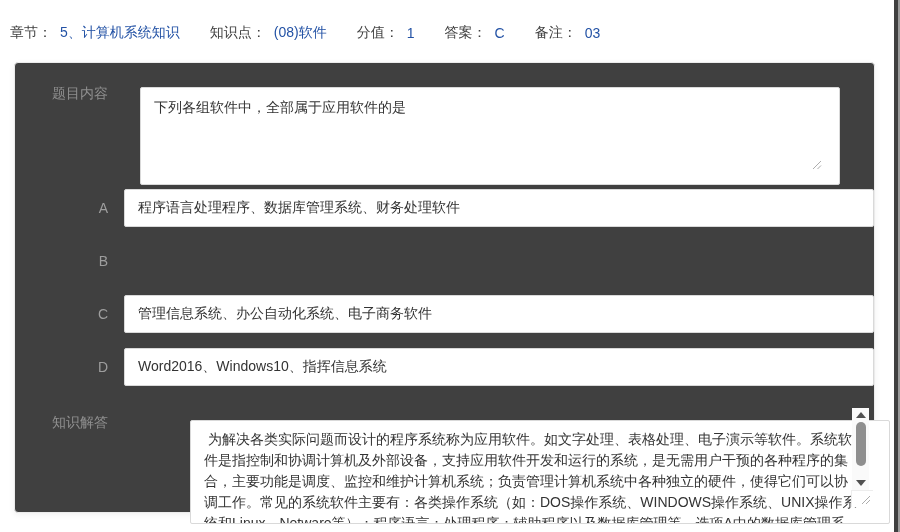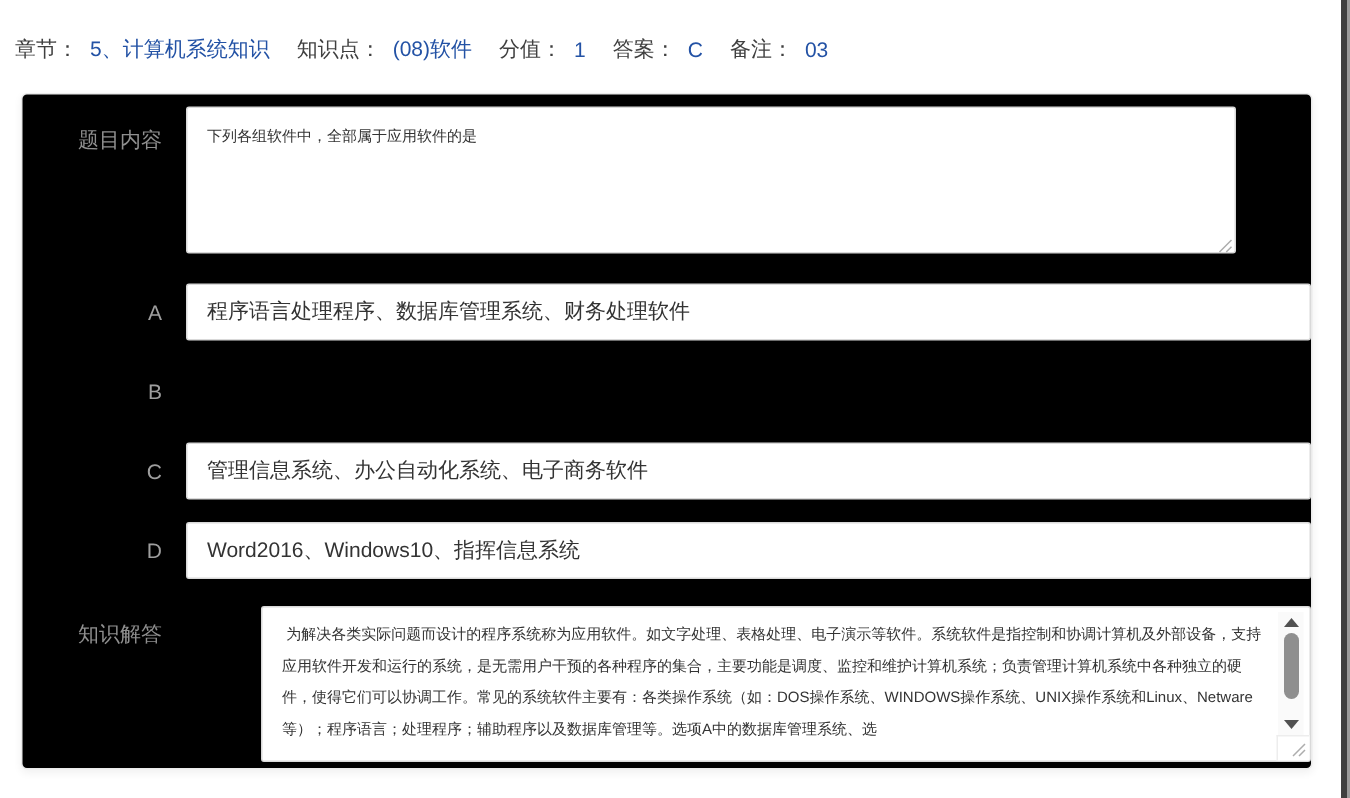--- a/index.html
+++ b/index.html
@@ -4,30 +4,30 @@
 <style>
   html,body{margin:0;padding:0;}
   body{
     width:900px;height:532px;position:relative;overflow:hidden;
     background:#ffffff;
     font-family:"Liberation Sans","DejaVu Sans",sans-serif;
   }
   
   .meta-bar{
     position:absolute;left:10px;top:24px;
-    display:flex;align-items:center;gap:18px;
+    display:flex;align-items:center;gap:30px;
     font-size:14px;white-space:nowrap;
   }
   .meta-item{display:flex;align-items:center;gap:8px;}
   .meta-label{color:#404040;}
   .meta-value{color:#2352a5;}
   
   .card{
     position:absolute;left:14px;top:62px;width:861px;height:451px;
-    box-sizing:border-box;background:#000000;
+    box-sizing:border-box;background:#404040;
     border:1px solid #ebebeb;border-radius:4px;
     box-shadow:0 2px 6px rgba(0,0,0,0.06);
     padding-top:8px;
   }
   .row{display:flex;align-items:flex-start;}
   .row-label{
     width:109px;box-sizing:border-box;flex:none;
     text-align:right;padding-right:16px;
     color:#8f8f8f;font-size:14px;
   }
@@ -35,23 +35,23 @@
   .row.q .row-label{padding-top:14px;}
   .row.k .row-label{padding-top:10px;}
   .row.opt{margin-bottom:15px;}
   .row.opt .row-label{line-height:38px;color:#9e9e9e;}
   
   .ta-wrap{position:relative;width:700px;height:98px;flex:none;}
   .ta-wrap.k{height:104px;}
   textarea.box{
     display:block;width:100%;height:100%;box-sizing:border-box;
     border:1px solid #d9d9d9;border-radius:2px;background:#fff;
-    padding:9px 13px;margin:0;
+    padding:9px 13px;margin:16px;
     font-family:"Liberation Sans","DejaVu Sans",sans-serif;
-    font-size:10px;line-height:21px;color:#333;
+    font-size:14px;line-height:21px;color:#333;
     resize:none;overflow:hidden;outline:none;
   }
   .ta-wrap.k textarea.box{padding:8px 30px 8px 13px;}
   input.box{
     display:block;width:785px;height:38px;box-sizing:border-box;
     border:1px solid #d9d9d9;border-radius:2px;background:#fff;
     padding:0 13px;margin:0;
     font-family:"Liberation Sans","DejaVu Sans",sans-serif;
     font-size:14px;color:#333;outline:none;
   }

